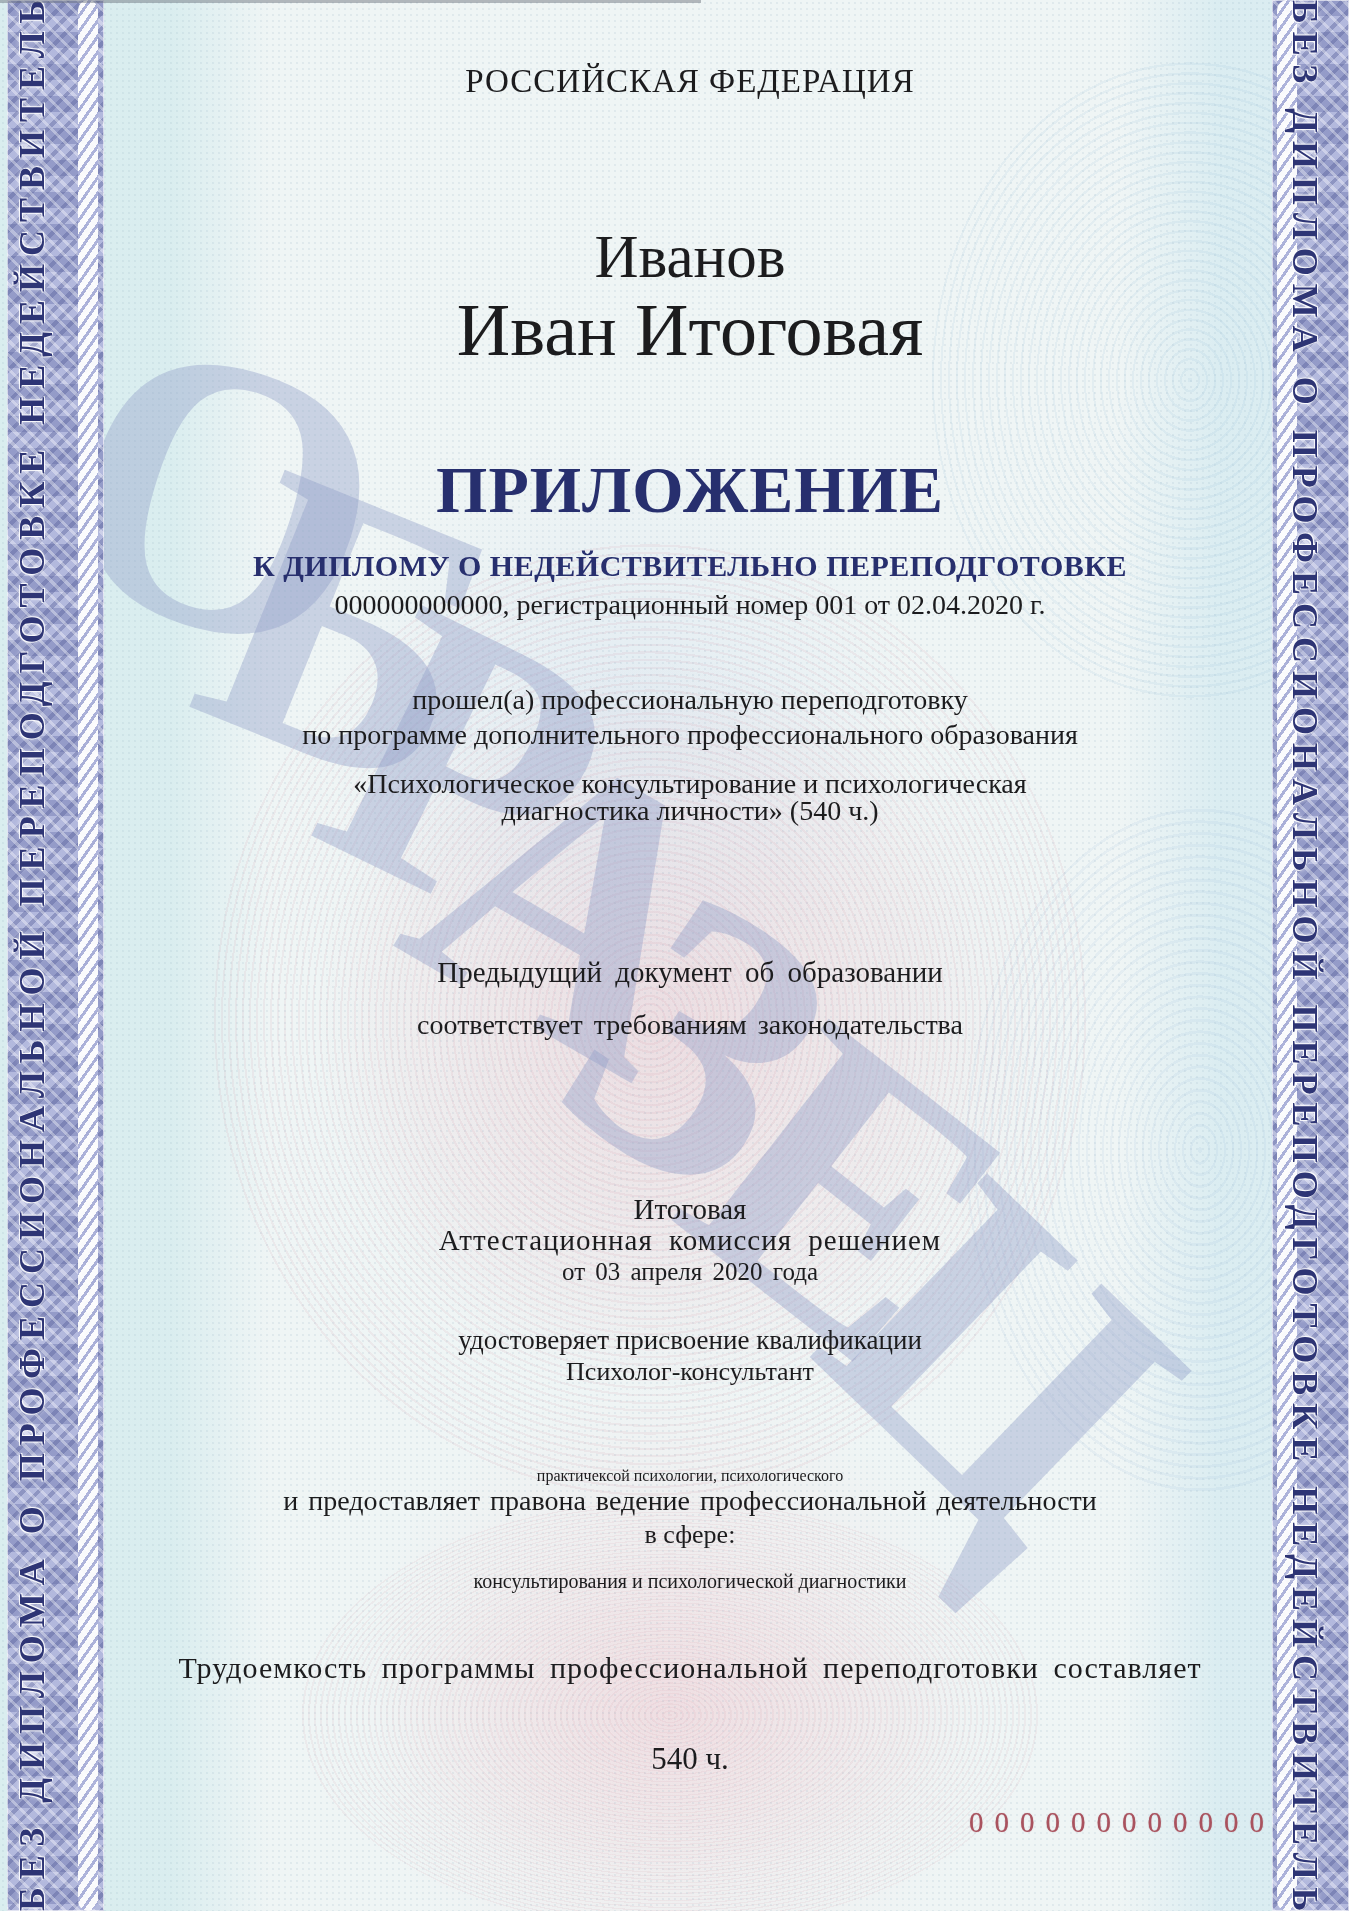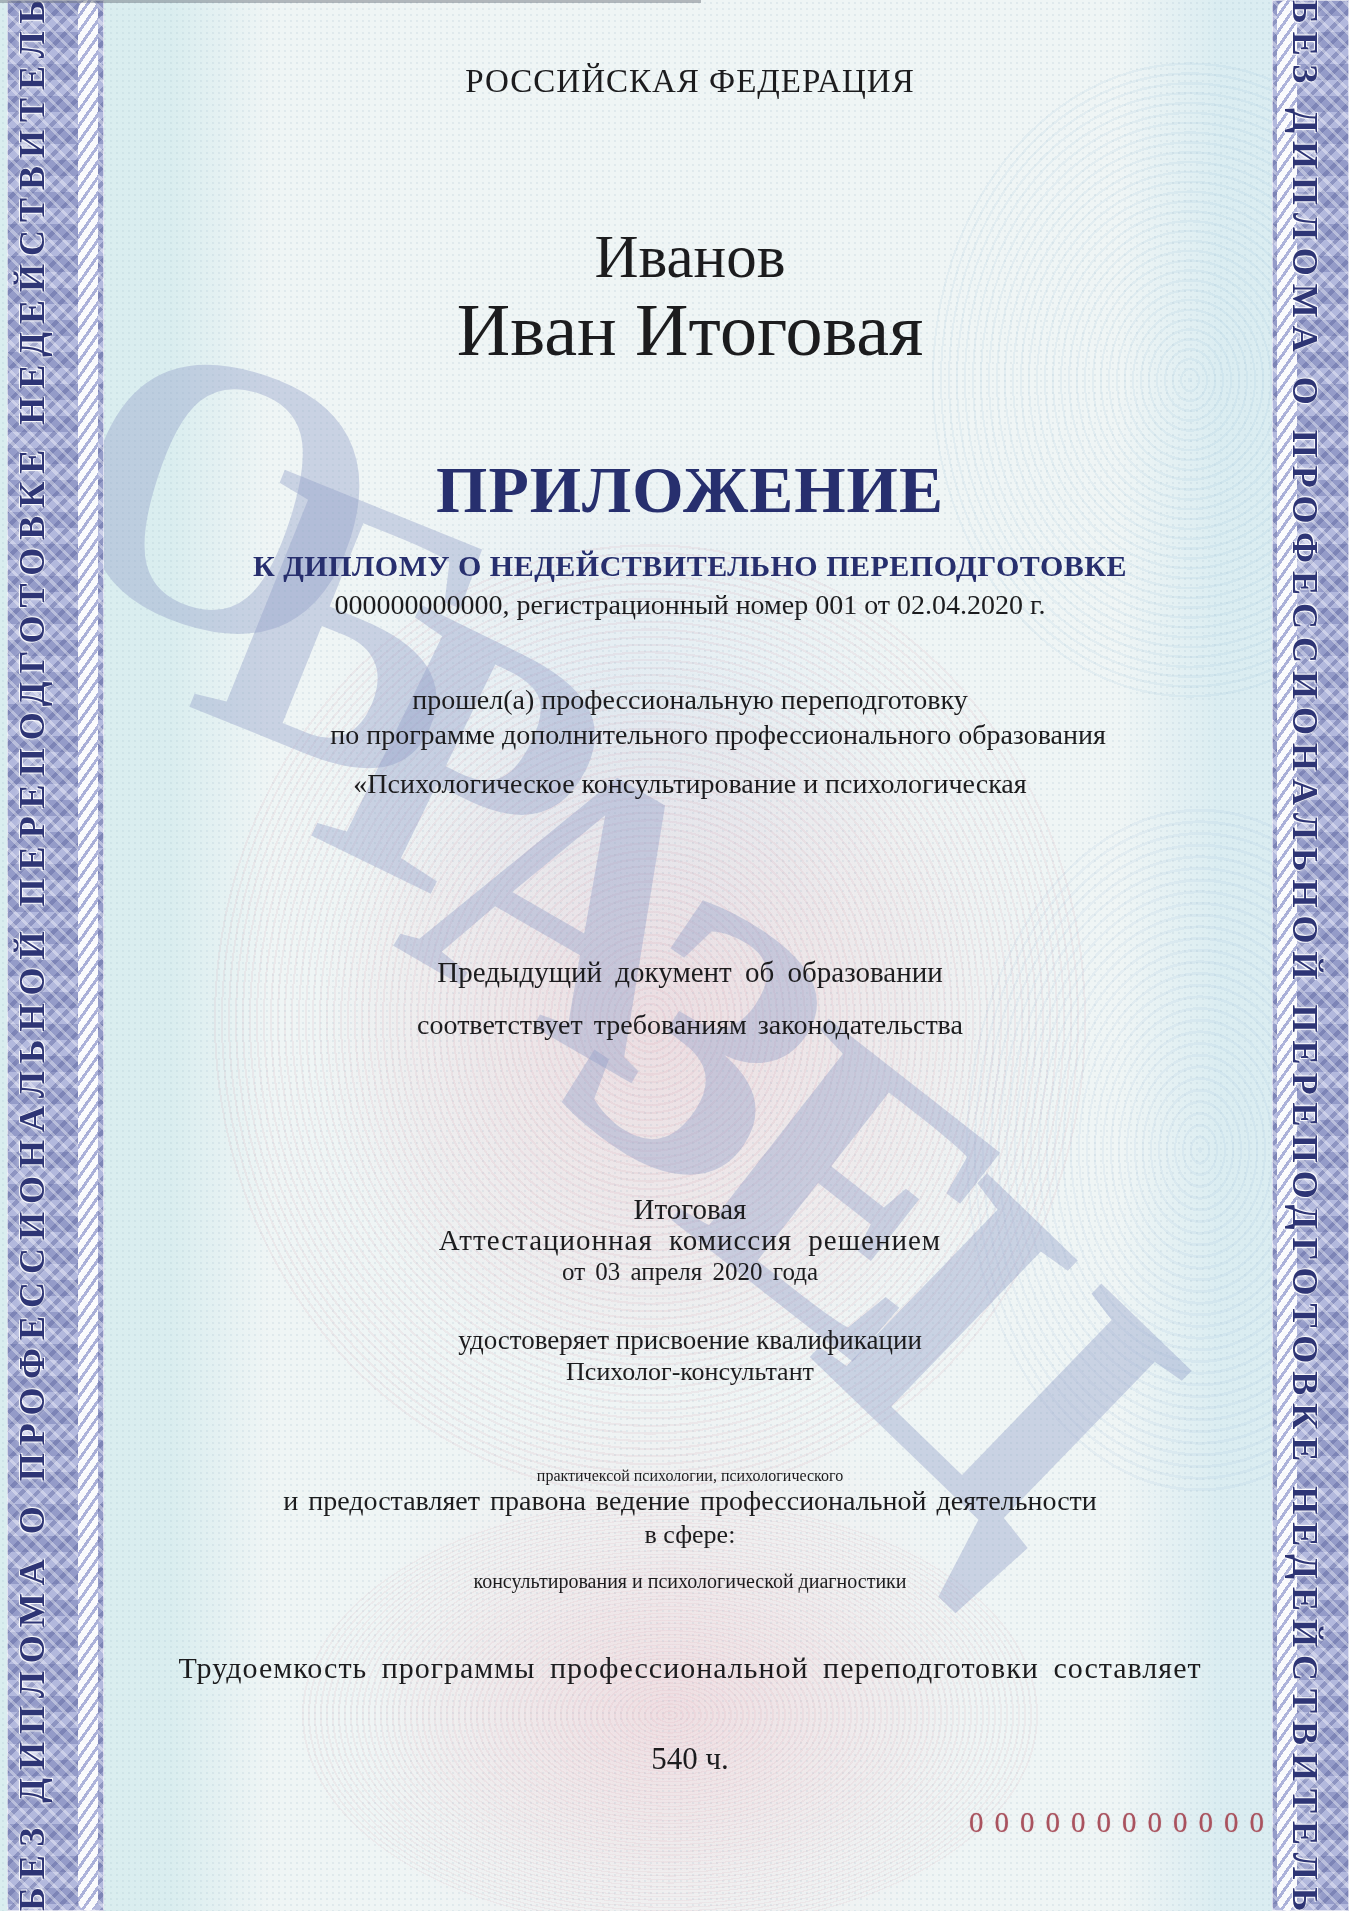--- a/index.html
+++ b/index.html
@@ -85,21 +85,21 @@
   
   .line{position:absolute;left:105px;width:1170px;text-align:center;z-index:3;
         color:#1c1c1e;white-space:nowrap;}
   .l-header   {top:63px;  font-size:33px; letter-spacing:1px;}
   .l-surname  {top:180px; font-size:61px;margin-top:42px;}
   .l-names    {top:288px; font-size:74px;}
   .l-title    {top:452px; font-size:66px; font-weight:bold; color:#272f6e; letter-spacing:1px;}
   .l-subtitle {top:549px; font-size:30px; font-weight:bold; color:#272f6e; letter-spacing:0.5px;}
   .l-reg      {top:589px; font-size:28px;}
   .l-c1       {top:684px; font-size:28px;}
-  .l-c2       {top:719px; font-size:28px;padding-left:28px;}
+  .l-c2       {top:719px; font-size:28px;}
   .l-p1       {top:768px; font-size:28px;}
   .l-p2       {top:795px; font-size:28px;}
   .l-pe1      {top:956px; font-size:29px; word-spacing:6px;}
   .l-pe2      {top:1009px;font-size:28px; word-spacing:4px;}
   .l-com1     {top:1193px;font-size:29px;}
   .l-com2     {top:1224px;font-size:29px; word-spacing:8px; letter-spacing:1px;}
   .l-com3     {top:1258px;font-size:25px; word-spacing:4px;}
   .l-q1       {top:1325px;font-size:27px;}
   .l-q2       {top:1357px;font-size:26px;}
   .l-r1       {top:1485px;font-size:28px; word-spacing:3px;}
@@ -143,20 +143,21 @@
 
   <div class="line l-header">РОССИЙСКАЯ ФЕДЕРАЦИЯ</div>
   <div class="line l-surname">Иванов</div>
   <div class="line l-names">Иван Итоговая</div>
   <div class="line l-title">ПРИЛОЖЕНИЕ</div>
   <div class="line l-subtitle">К ДИПЛОМУ О НЕДЕЙСТВИТЕЛЬНО ПЕРЕПОДГОТОВКЕ</div>
   <div class="line l-reg">000000000000, регистрационный номер 001 от 02.04.2020 г.</div>
   <div class="line l-c1">прошел(а) профессиональную переподготовку</div>
   <div class="line l-c2">по программе дополнительного профессионального образования</div>
   <div class="line l-p1">«Психологическое консультирование и психологическая</div>
+  <div class="line l-p2">диагностика личности» (540 ч.)</div>
   <div class="line l-pe1">Предыдущий документ об образовании</div>
   <div class="line l-pe2">соответствует требованиям законодательства</div>
   <div class="line l-com1">Итоговая</div>
   <div class="line l-com2">Аттестационная комиссия решением</div>
   <div class="line l-com3">от 03 апреля 2020 года</div>
   <div class="line l-q1">удостоверяет присвоение квалификации</div>
   <div class="line l-q2">Психолог-консультант</div>
   <div class="line l-r1">и предоставляет правона ведение профессиональной деятельности</div>
   <div class="line l-r2">в сфере:</div>
   <div class="line l-r3">практичексой психологии, психологического</div>

